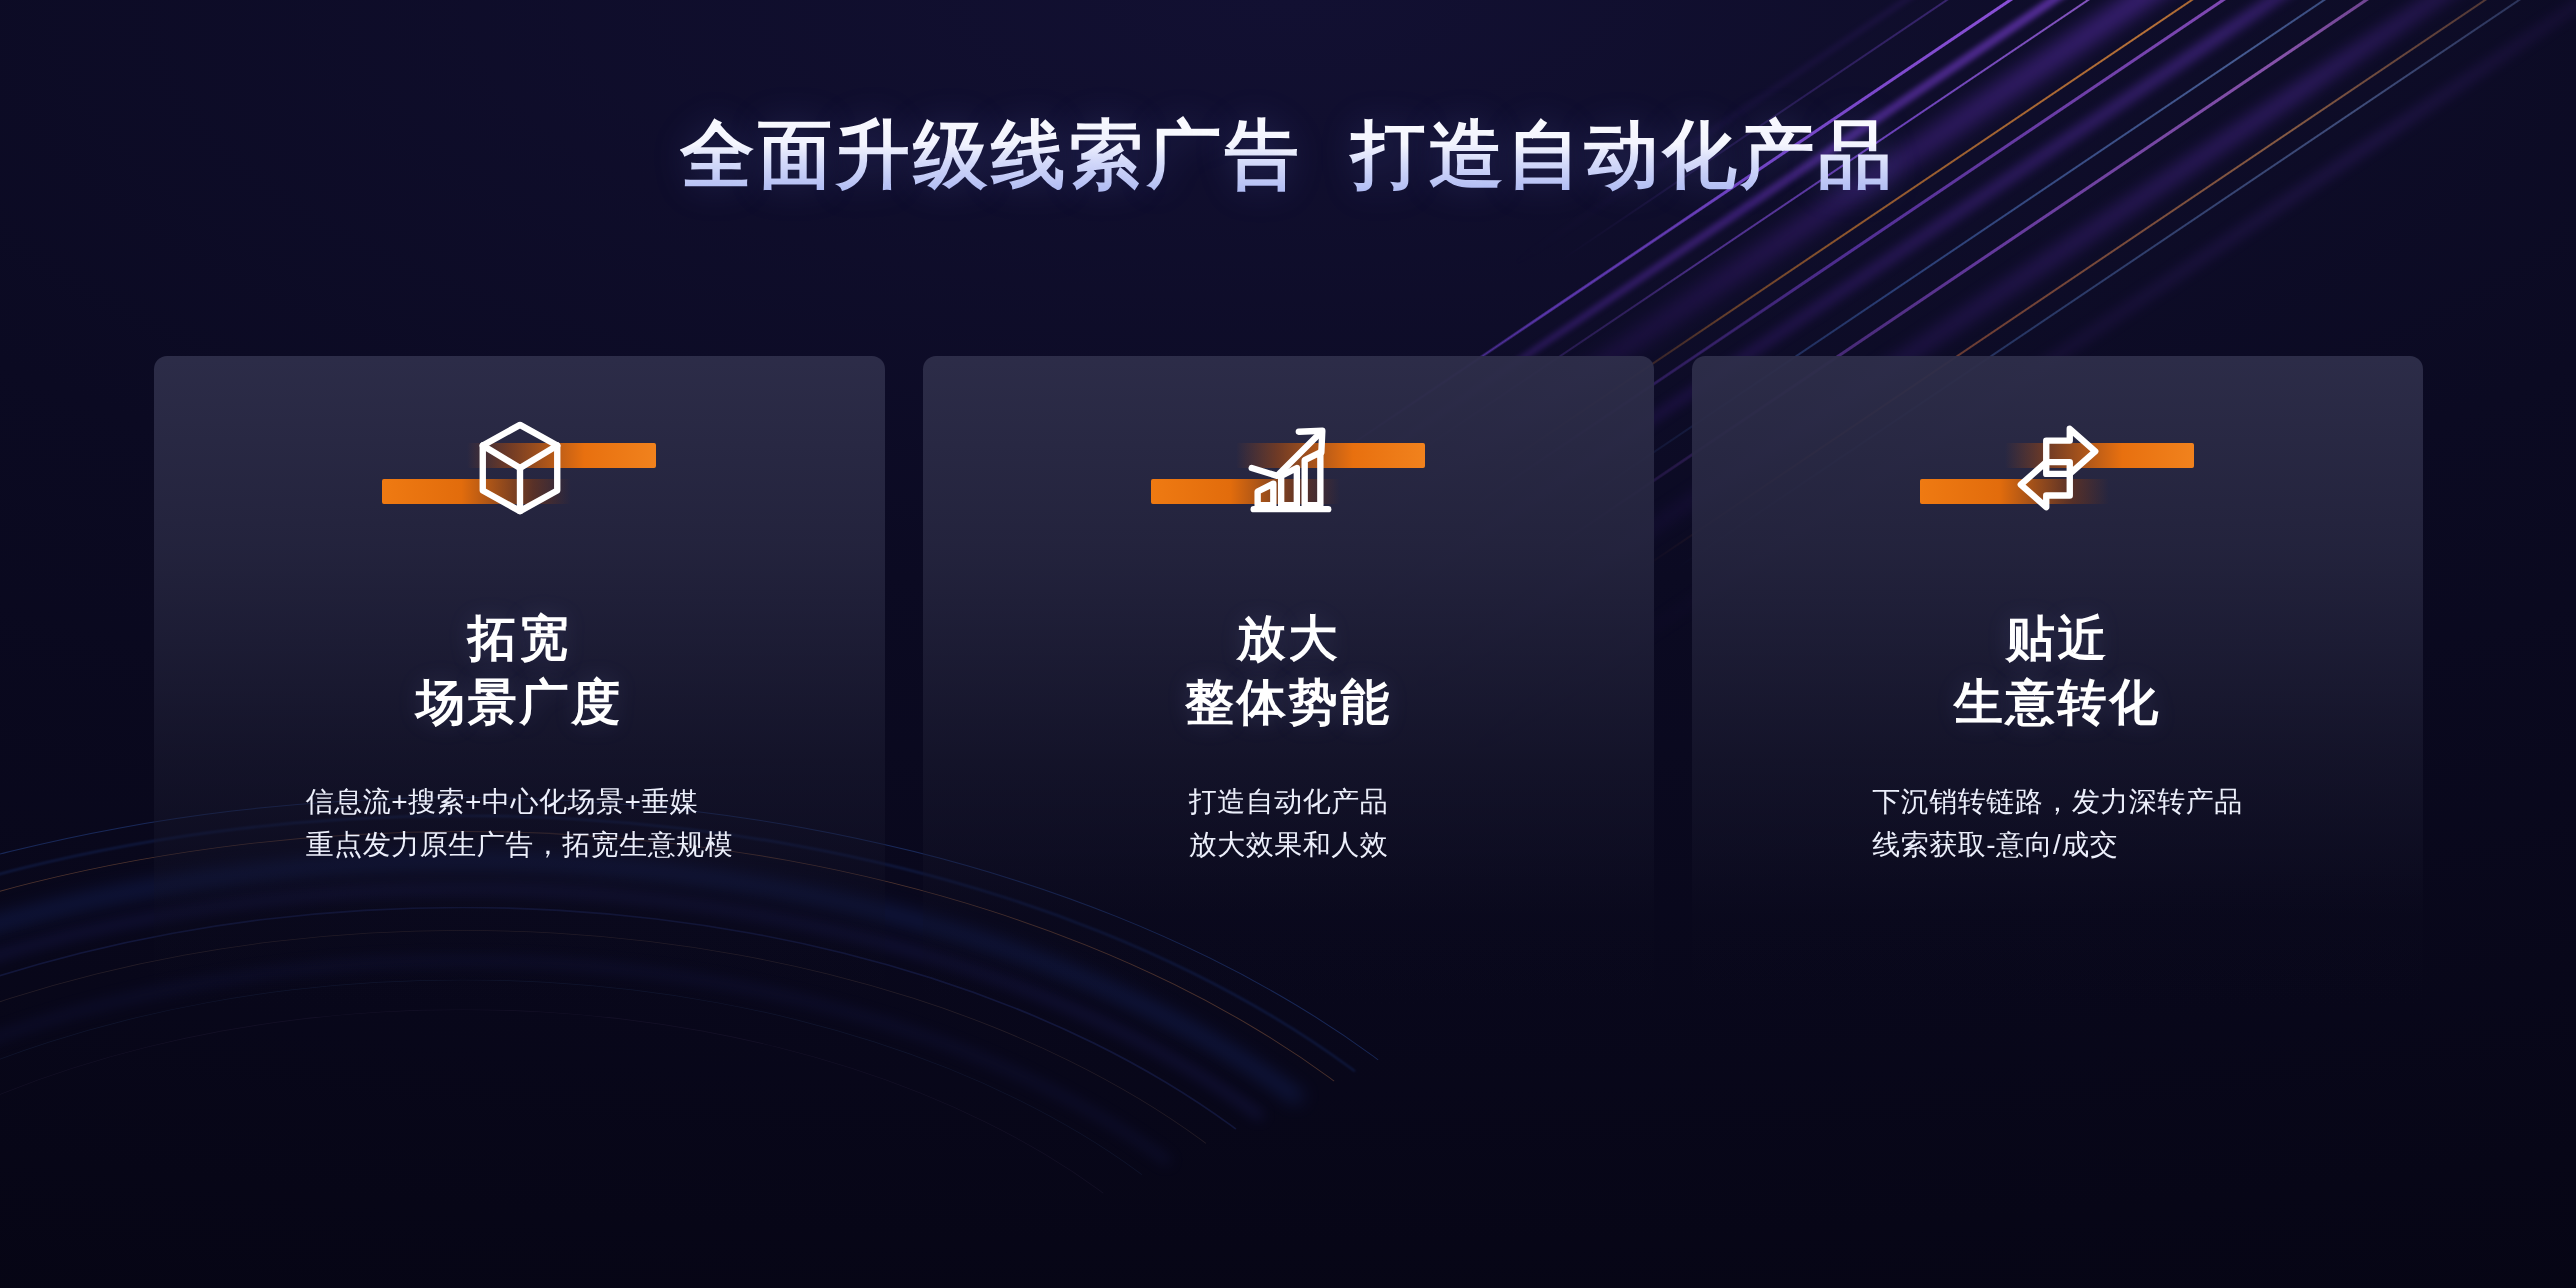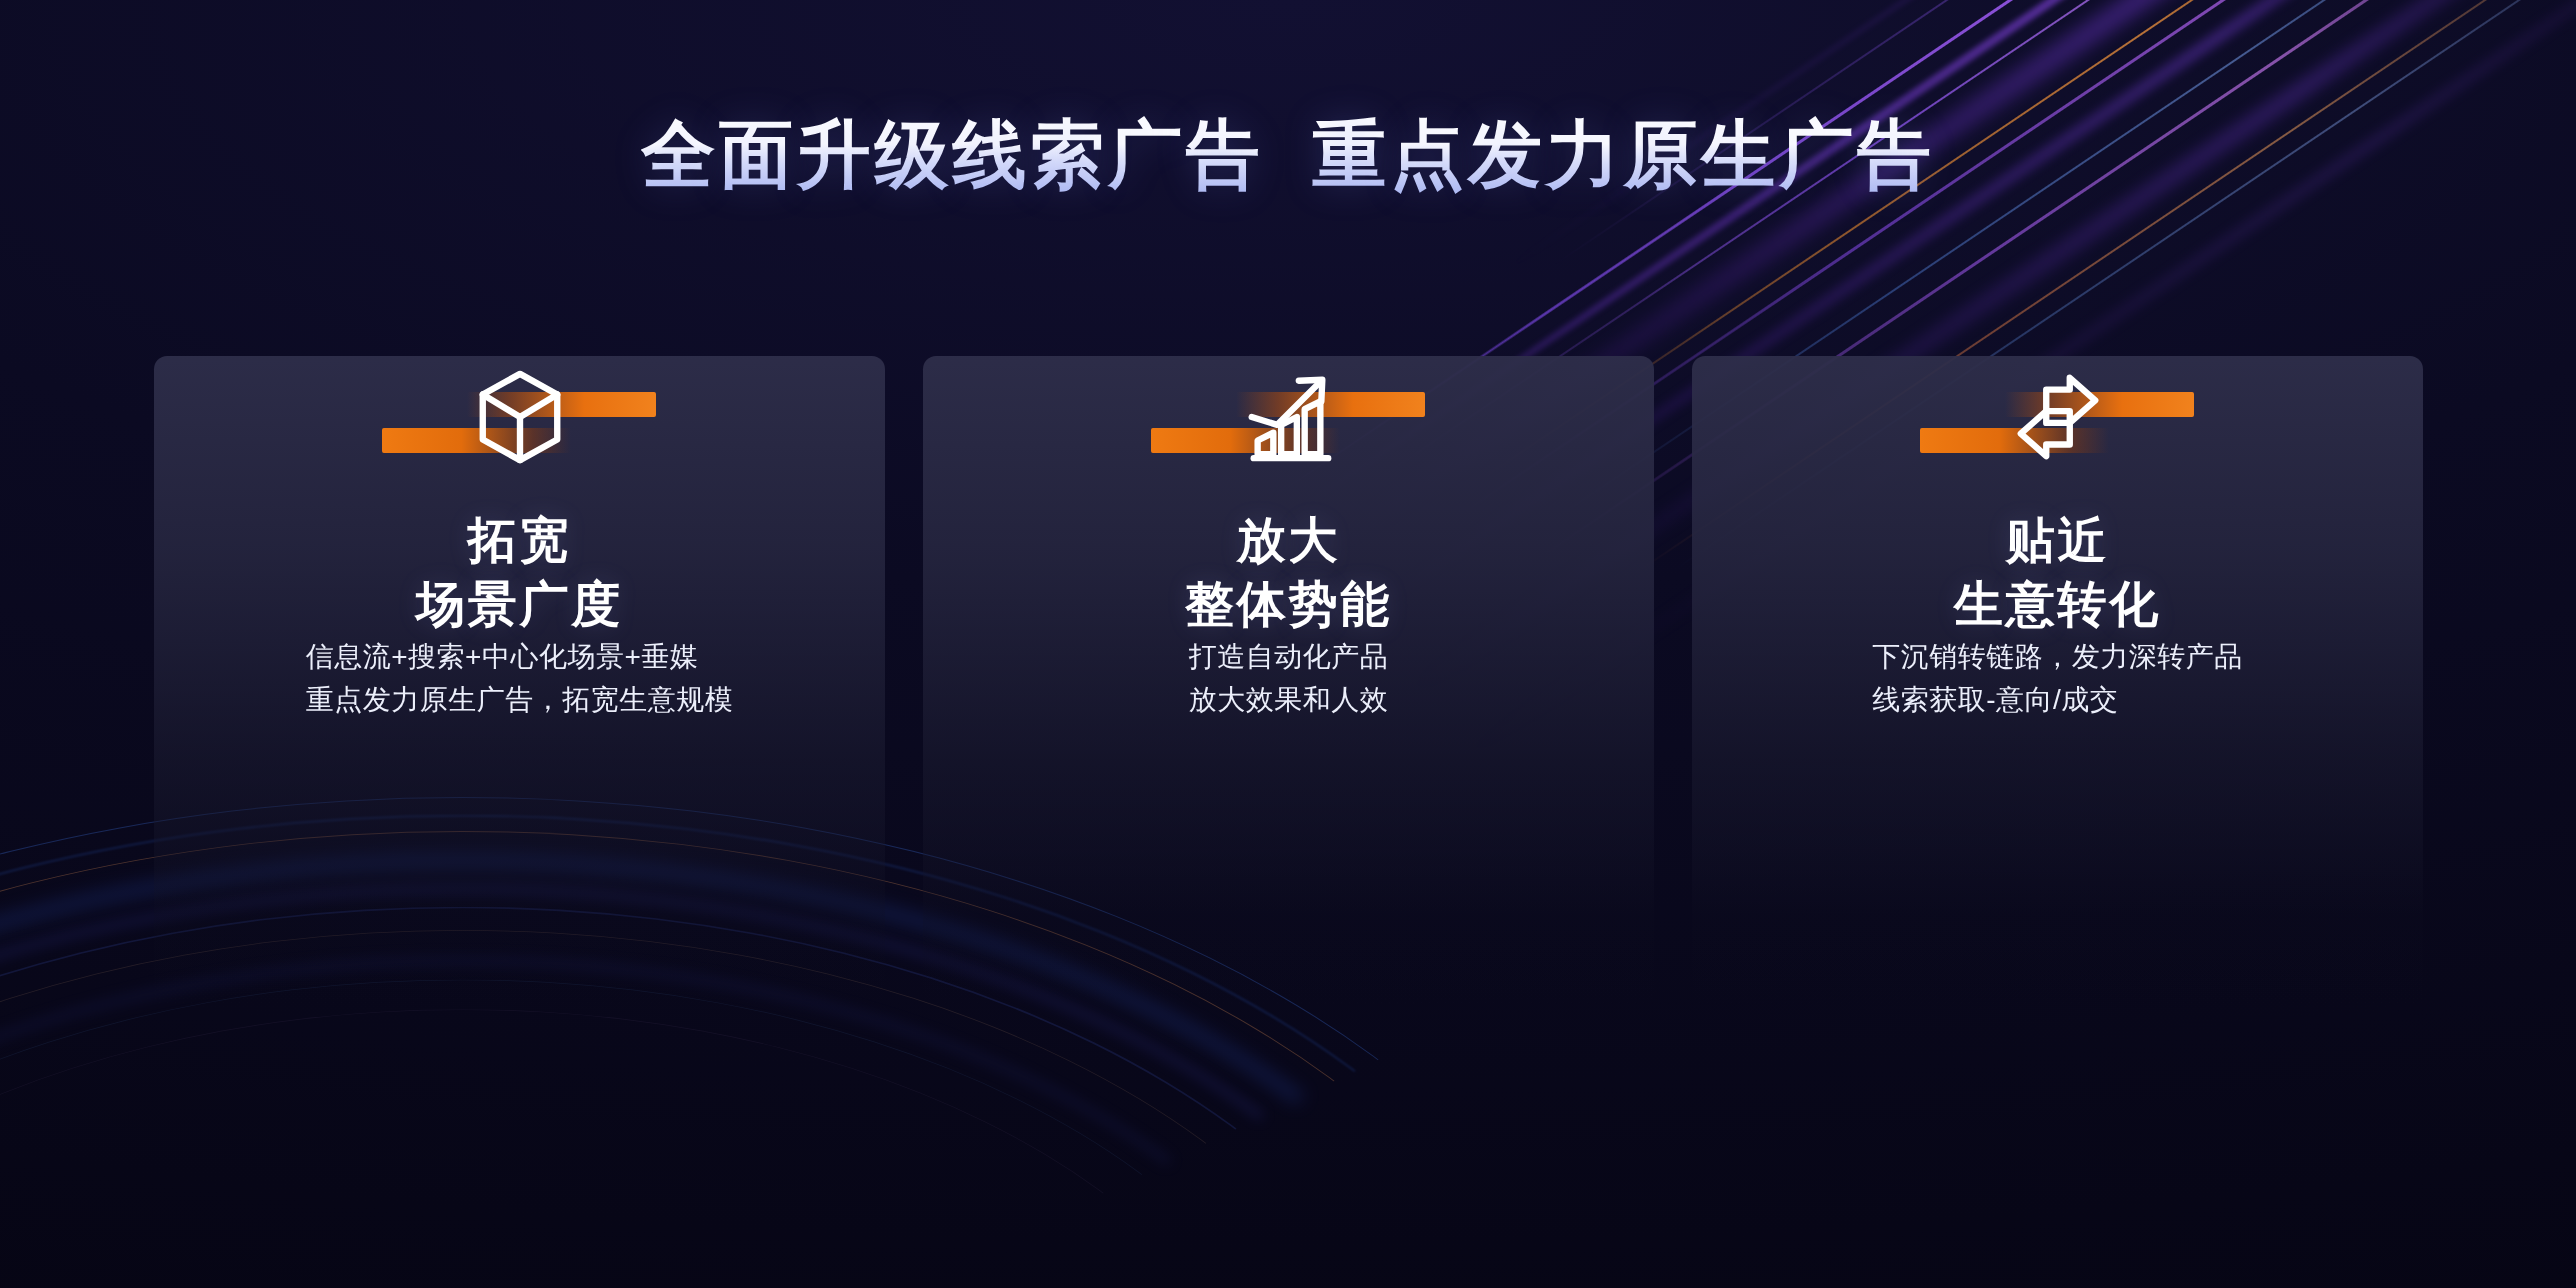--- a/index.html
+++ b/index.html
@@ -116,20 +116,22 @@
     border-radius:13.2px;
     background:linear-gradient(180deg,
         rgba(46,46,74,.95) 0%,
         rgba(38,38,64,.88) 30%,
         rgba(26,26,48,.60) 62%,
         rgba(14,14,32,.18) 86%,
         rgba(8,8,22,0) 100%);
     display:flex;
     flex-direction:column;
     align-items:center;
+    padding-top:51px;
+    gap:47px;
   }
 
   
   .icon-area{
     position:relative;
     width:302px; height:121px;
     display:flex;
     align-items:center;
     justify-content:center;
   }
@@ -204,21 +206,21 @@
       <div class="arc a5"></div>
       <div class="arc a6"></div>
       <div class="arc a7"></div>
       <div class="arc a8"></div>
       <div class="arc a9"></div>
       <div class="arc a10"></div>
     </div>
   </div>
 
   <div class="title-wrap">
-    <h1 class="title">全面升级线索广告  重点发力原生广告</h1>
+    <h1 class="title">全面升级线索广告  打造自动化产品</h1>
   </div>
 
   <div class="cards">
 
     <div class="card">
       <div class="icon-area">
         <div class="bar bar-top"></div>
         <div class="bar bar-bottom"></div>
         <div class="glyph">
           <svg viewBox="0 0 100 100" fill="none" stroke="#ffffff" stroke-width="6.5" stroke-linecap="round" stroke-linejoin="round">

